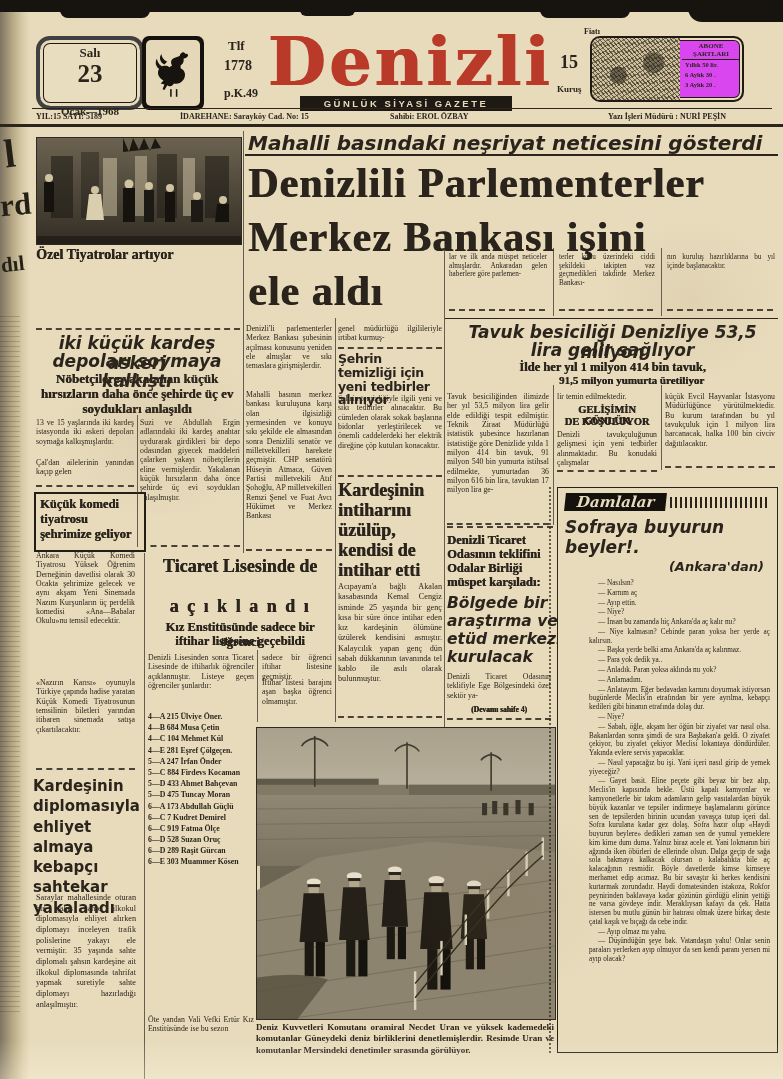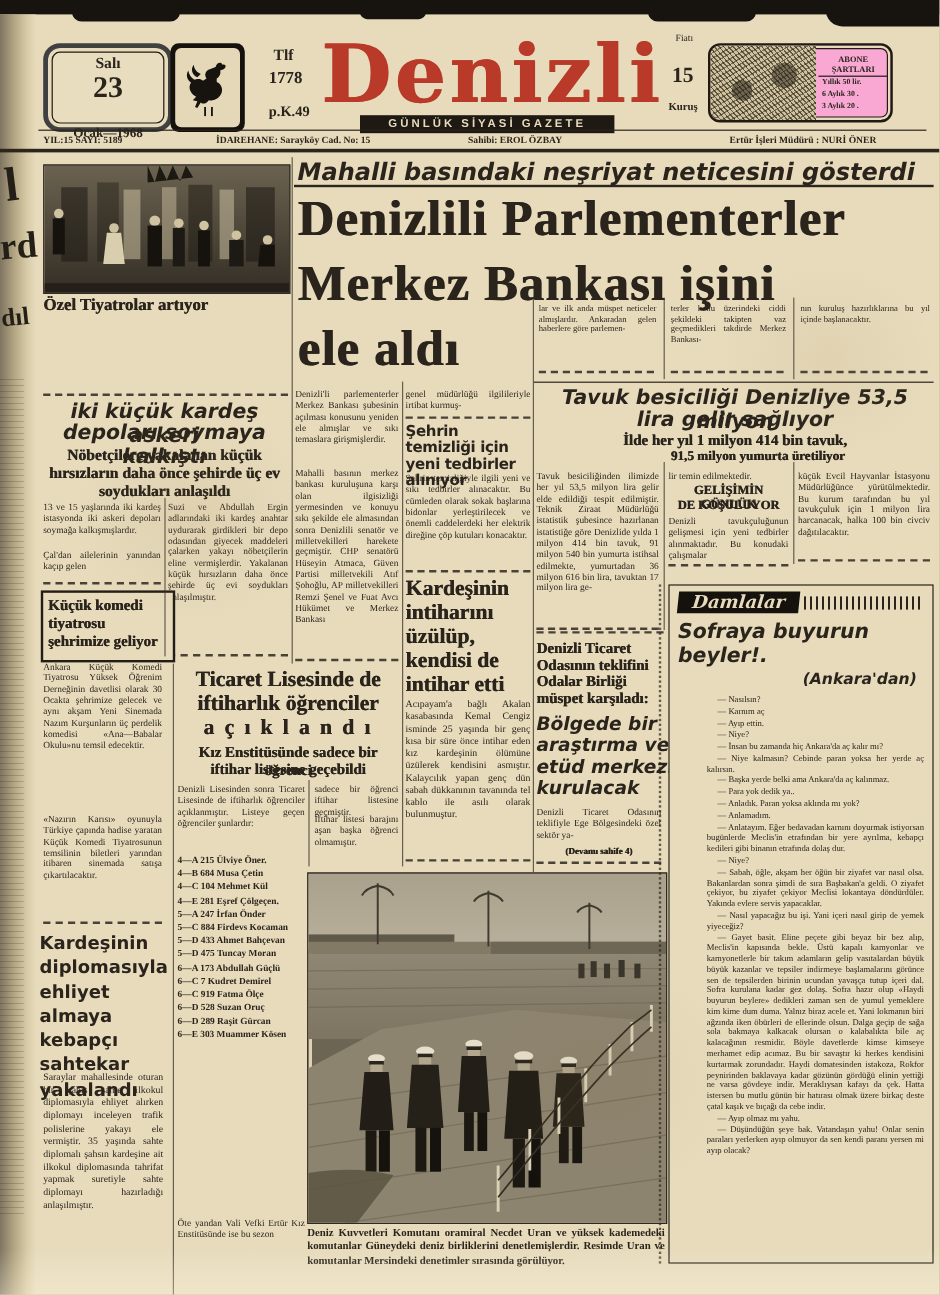--- a/index.html
+++ b/index.html
@@ -19,25 +19,25 @@
   .datebox .dn{font-weight:bold;font-size:13px;margin-top:5px;}
   .datebox .dd{font-weight:bold;font-size:25px;line-height:1;}
   .datebox .dm{font-weight:bold;font-size:11px;margin-top:19px;}
   .logobox{background:#15110c;border-radius:7px;padding:4px;}
   .logoinner{background:#e4d8b8;border-radius:5px;width:100%;height:100%;display:flex;align-items:center;justify-content:center;}
   .tlf{font-weight:bold;font-size:13px;text-align:center;}
   .nameplate{color:#b93a29;font-weight:bold;font-size:67px;letter-spacing:3px;line-height:1;
              font-family:"DejaVu Serif","Liberation Serif",serif;text-shadow:1px 0 0 currentColor;}
   .subbar{background:#1e1912;color:#e7dbbc;font-family:"Liberation Sans",sans-serif;font-weight:bold;
           font-size:9.5px;letter-spacing:2.5px;text-align:center;line-height:15px;}
-  .price-l{font-weight:normal;font-size:8px;}
+  .price-l{font-weight:bold;font-size:8px;margin-left:21px;}
   .price-v{font-weight:bold;font-size:18px;}
   .price-u{font-weight:bold;font-size:9px;}
   .abonebox{border:2px solid #1f1a14;border-radius:10px;box-shadow:inset 0 0 0 2px #e7dbbc,inset 0 0 0 3px #1f1a14;
-            display:flex;overflow:hidden;background:#f9a8d4;align-items:center;}
+            display:flex;overflow:hidden;background:#d946ef;}
   .engraving{width:88px;height:100%;
      background:repeating-linear-gradient(49deg,rgba(40,33,23,.65) 0 1px,transparent 1px 3px),
                 repeating-linear-gradient(-31deg,rgba(40,33,23,.5) 0 1px,transparent 1px 4px),
                 radial-gradient(circle at 30% 60%,rgba(30,25,16,.55) 0 8px,transparent 9px),
                 radial-gradient(circle at 70% 40%,rgba(30,25,16,.5) 0 10px,transparent 11px),#cfc19c;}
   .abone-t{font-weight:bold;font-size:7px;text-align:center;border-bottom:1px solid #1f1a14;padding:2px 0 1px;}
   .abone-l{font-weight:bold;font-size:6.5px;line-height:1.5;text-align:left;padding-left:3px;}
   .infoline{font-weight:bold;font-size:8px;white-space:nowrap;}
 
   
@@ -126,21 +126,21 @@
           <div class="li-item">6 Aylık 30 .</div>
           <div class="li-item">3 Aylık 20 .</div>
         </div>
     </div>
   </div>
 
   <div class="hrule" style="left:32px;top:108px;width:740px;"></div>
   <div class="abs infoline" style="left:36px;top:112px;">YIL:15  SAYI: 5189</div>
   <div class="abs infoline" style="left:180px;top:112px;">İDAREHANE: Sarayköy Cad. No: 15</div>
   <div class="abs infoline" style="left:390px;top:112px;">Sahibi: EROL ÖZBAY</div>
-  <div class="abs infoline" style="left:608px;top:112px;">Ertür İşleri Müdürü :  NURİ ÖNER</div>
+  <div class="abs infoline" style="left:608px;top:112px;">Yazı İşleri Müdürü :  NURİ PEŞİN</div>
   <div class="hrule" style="left:0;top:124px;width:783px;height:3px;"></div>
 
   <div class="abs kicker" style="left:248px;top:131px;">Mahalli basındaki neşriyat neticesini gösterdi</div>
   <div class="hrule" style="left:245px;top:154px;width:533px;height:2px;"></div>
   <div class="abs lead-h" style="left:248px;top:162px;">Denizlili Parlementerler</div>
   <div class="abs lead-h" style="left:248px;top:216px;">Merkez Bankası işini</div>
   <div class="abs lead-h" style="left:248px;top:270px;">ele aldı</div>
 
   <div class="abs small-just t7" style="left:449px;top:253px;width:98px;">lar ve ilk anda müspet neticeler almışlardır. Ankaradan gelen haberlere göre parlemen-</div>
   <div class="abs small-just t7" style="left:559px;top:253px;width:96px;">terler konu üzerindeki ciddi şekildeki takipten vaz geçmedikleri takdirde Merkez Bankası-</div>
@@ -223,21 +223,20 @@
     <div class="serif-h" style="font-size:12.5px;line-height:1.2;">Küçük komedi tiyatrosu şehrimize geliyor</div>
   </div>
   <div class="abs small-just t78" style="left:36px;top:551px;width:99px;">Ankara Küçük Komedi Tiyatrosu Yüksek Öğrenim Derneğinin davetlisi olarak 30 Ocakta şehrimize gelecek ve aynı akşam Yeni Sinemada Nazım Kurşunların üç perdelik komedisi «Ana—Babalar Okulu»nu temsil edecektir.</div>
   <div class="abs small-just t78" style="left:36px;top:678px;width:99px;">«Nazırın Karısı» oyunuyla Türkiye çapında hadise yaratan Küçük Komedi Tiyatrosunun temsilinin biletleri yarından itibaren sinemada satışa çıkartılacaktır.</div>
   <div class="dashes" style="left:36px;top:768px;width:99px;"></div>
 
   <div class="abs sans-h" style="left:33px;top:776px;width:108px;font-size:15px;line-height:1.35;">Kardeşinin diplomasıyla ehliyet almaya kebapçı sahtekar yakalandı</div>
   <div class="abs small-just t8" style="left:36px;top:893px;width:100px;line-height:1.3;">Saraylar mahallesinde oturan bir şahıs sahte ilkokul diplomasıyla ehliyet alırken diplomayı inceleyen trafik polislerine yakayı ele vermiştir. 35 yaşında sahte diplomalı şahsın kardeşine ait ilkokul diplomasında tahrifat yapmak suretiyle sahte diplomayı hazırladığı anlaşılmıştır.</div>
 
   <div class="abs serif-h ctr" style="left:148px;top:556px;width:184px;font-size:18px;">Ticaret Lisesinde de</div>
-  <div class="abs serif-h ctr" style="left:148px;top:576px;width:184px;font-size:18px;">iftiharlık öğrenciler</div>
   <div class="abs serif-h ctr" style="left:148px;top:596px;width:184px;font-size:18px;letter-spacing:2px;">a ç ı k l a n d ı</div>
   <div class="abs serif-h ctr" style="left:148px;top:620px;width:184px;font-size:12.5px;">Kız Enstitüsünde sadece bir öğrenci</div>
   <div class="abs serif-h ctr" style="left:148px;top:634px;width:184px;font-size:12.5px;">iftihar listesine geçebildi</div>
   <div class="abs small-just t78" style="left:148px;top:653px;width:106px;">Denizli Lisesinden sonra Ticaret Lisesinde de iftiharlık öğrenciler açıklanmıştır. Listeye geçen öğrenciler şunlardır:</div>
   <div class="abs ticaret-list" style="left:148px;top:712px;width:106px;">
       <div class="li-item">4—A 215 Ülviye Öner.</div>
       <div class="li-item">4—B 684 Musa Çetin</div>
       <div class="li-item">4—C 104 Mehmet Kül</div>
       <div class="li-item">4—E 281 Eşref Çölgeçen.</div>
       <div class="li-item">5—A 247 İrfan Önder</div>

